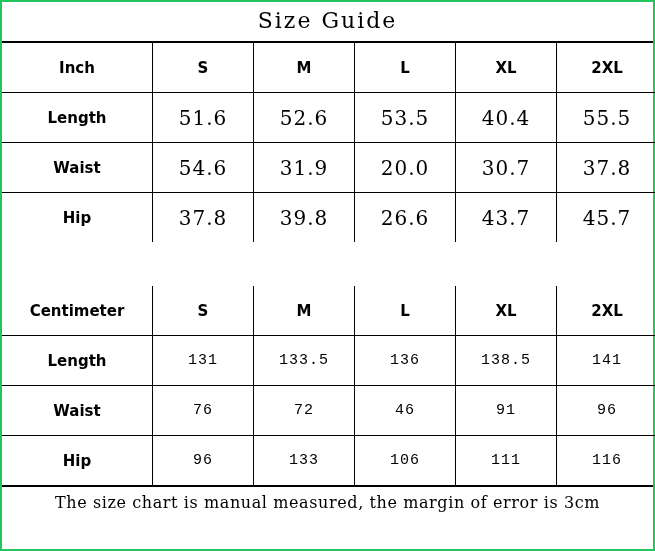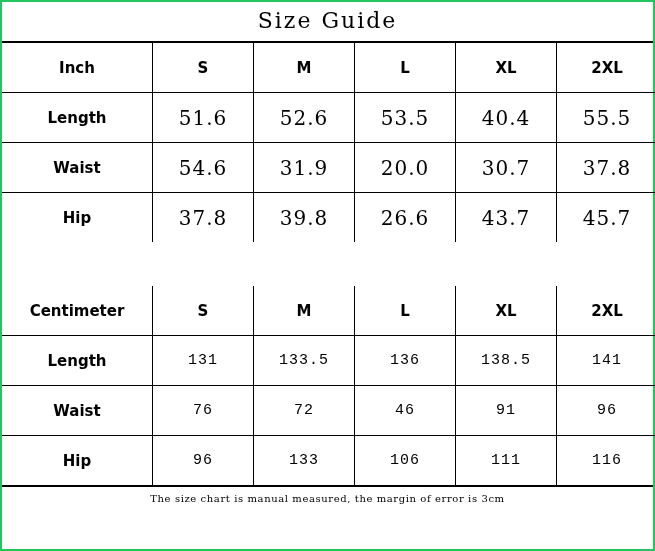--- a/index.html
+++ b/index.html
@@ -79,21 +79,21 @@
     font-size: 15px;
     letter-spacing: 1px;
   }
   .gap {
     height: 44px;
     width: 100%;
     background: #ffffff;
   }
   .footer {
     font-family: "DejaVu Serif", serif;
-    font-size: 10px;
+    font-size: 16px;
     text-align: center;
     letter-spacing: 0.6px;
     line-height: 1.35;
     padding: 5px 4px 2px 4px;
   }
   .col-label { width: 150px; }
   .col-size  { width: 100px; }
 </style>
 </head>
 <body>

